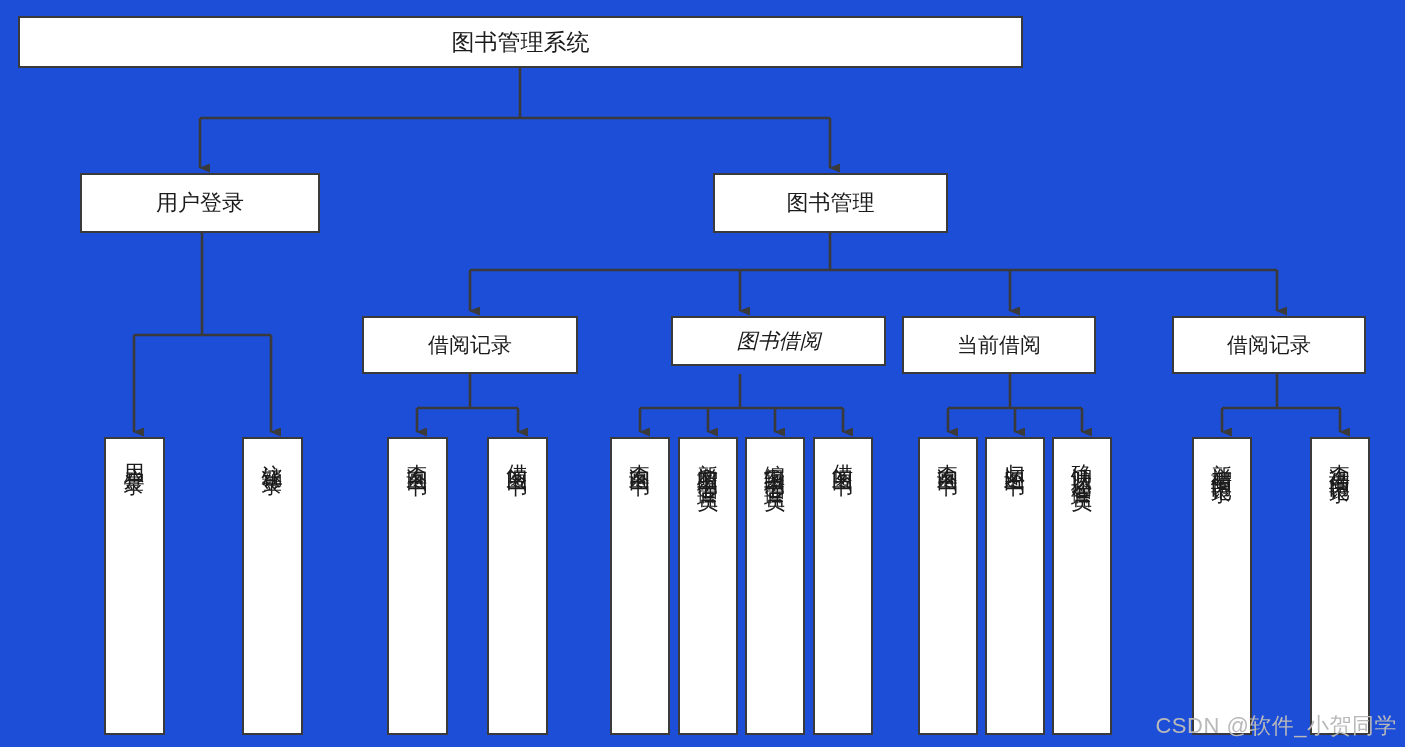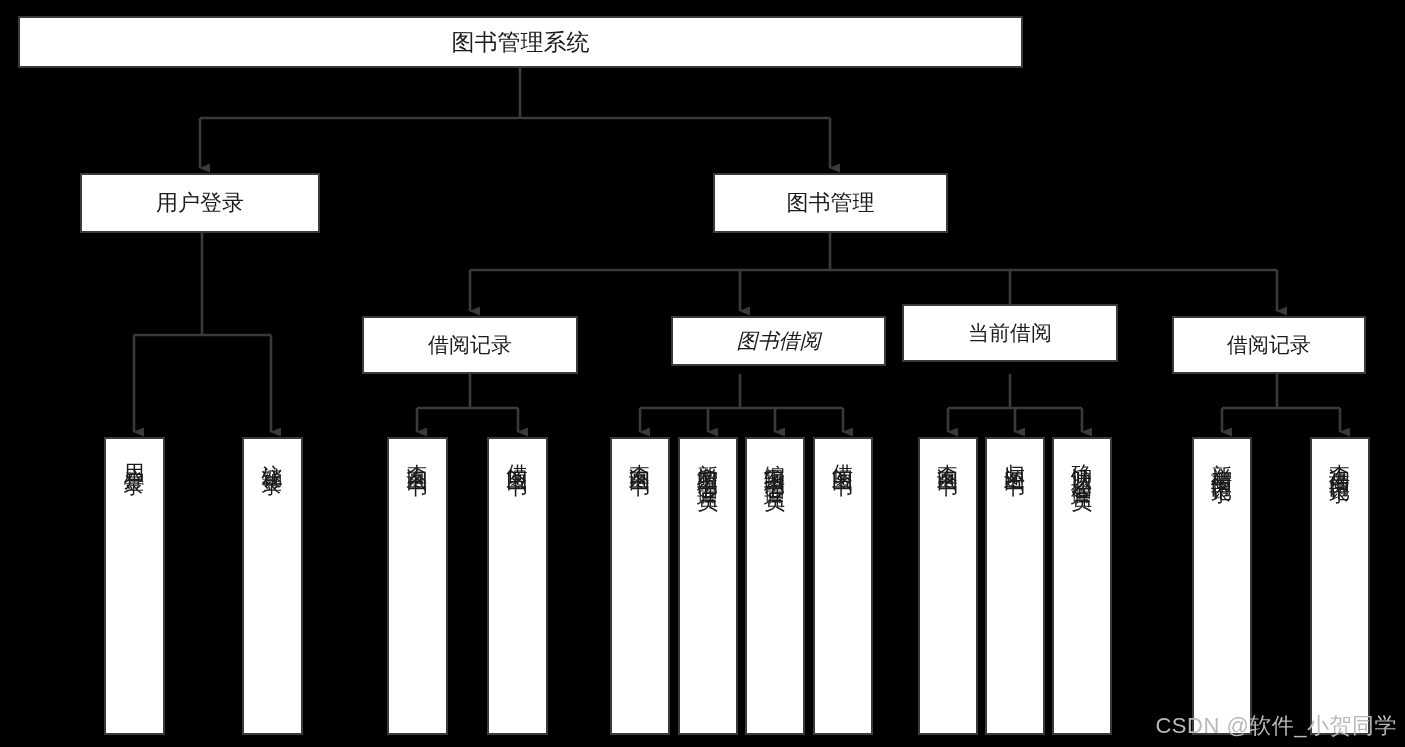--- a/index.html
+++ b/index.html
@@ -7,21 +7,21 @@
     padding: 0;
     background: #ffffff;
   }
   body {
     font-family: "Liberation Sans", "DejaVu Sans", sans-serif;
   }
   #canvas {
     position: relative;
     width: 1405px;
     height: 747px;
-    background: #000000;
+    background: #1d4ed8;
     overflow: hidden;
   }
   svg#edges {
     position: absolute;
     left: 0;
     top: 0;
     width: 1405px;
     height: 747px;
     pointer-events: none;
   }
@@ -134,21 +134,21 @@
   <div class="node lvl1" id="node-l1-1" style="left: 713px; top: 173px; width: 235px; height: 60px;">
     <span class="htext">图书管理</span>
   </div>
 
   <div class="node lvl2" id="node-l2-0" style="left: 362px; top: 316px; width: 216px; height: 58px;">
     <span class="htext">借阅记录</span>
   </div>
   <div class="node lvl2" id="node-l2-1" style="left: 671px; top: 316px; width: 215px; height: 50px; font-style: italic;">
     <span class="htext">图书借阅</span>
   </div>
-  <div class="node lvl2" id="node-l2-2" style="left: 902px; top: 304px; width: 216px; height: 58px;">
+  <div class="node lvl2" id="node-l2-2" style="left: 902px; top: 316px; width: 194px; height: 58px;">
     <span class="htext">当前借阅</span>
   </div>
   <div class="node lvl2" id="node-l2-3" style="left: 1172px; top: 316px; width: 194px; height: 58px;">
     <span class="htext">借阅记录</span>
   </div>
 
   <div class="node leaf" id="node-leaf-0" style="left: 104px; top: 437px; width: 61px; height: 298px;">
     <span class="vtext">用户登录</span>
   </div>
   <div class="node leaf" id="node-leaf-1" style="left: 242px; top: 437px; width: 61px; height: 298px;">

